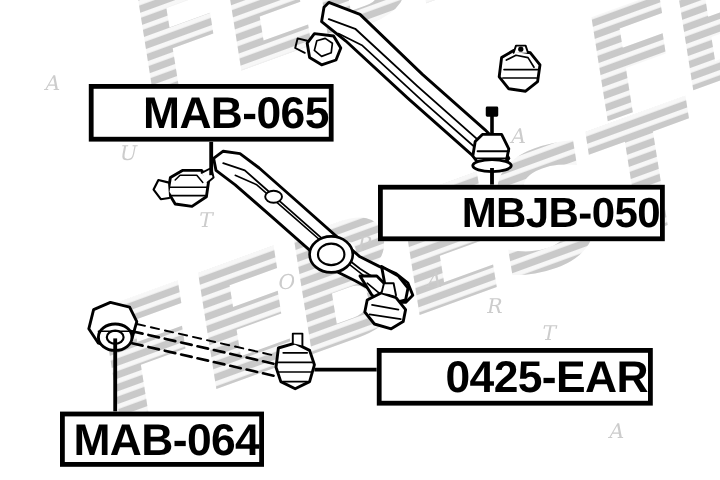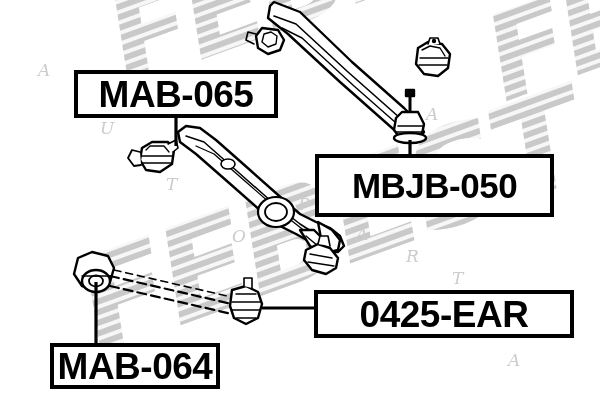--- a/index.html
+++ b/index.html
@@ -80,42 +80,42 @@
   }
 
   
   .callout {
     position: absolute;
     box-sizing: border-box;
     background: #ffffff;
     border: 4px solid #000000;
     display: flex;
     align-items: center;
-    justify-content: center;
+    justify-content: flex-end;
     font-family: "Liberation Sans", sans-serif;
     font-weight: 700;
     color: #000000;
     white-space: nowrap;
     letter-spacing: -0.5px;
   }
   .callout-text {
     display: block;
     line-height: 1;
   }
 
   #callout-mab065 {
     left: 74px;  top: 70px;  width: 204px; height: 48px;
     font-size: 37px;
   }
   #callout-mbjb050 {
-    left: 315px; top: 154px; width: 239px; height: 63px;
+    left: 315px; top: 154px; width: 239px; height: 47px;
     font-size: 35px;
   }
   #callout-0425ear {
-    left: 314px; top: 290px; width: 260px; height: 48px;
+    left: 314px; top: 290px; width: 230px; height: 48px;
     font-size: 37px;
   }
   #callout-mab064 {
     left: 50px;  top: 343px; width: 170px; height: 46px;
     font-size: 37px;
   }
 </style>
 </head>
 <body>
 

